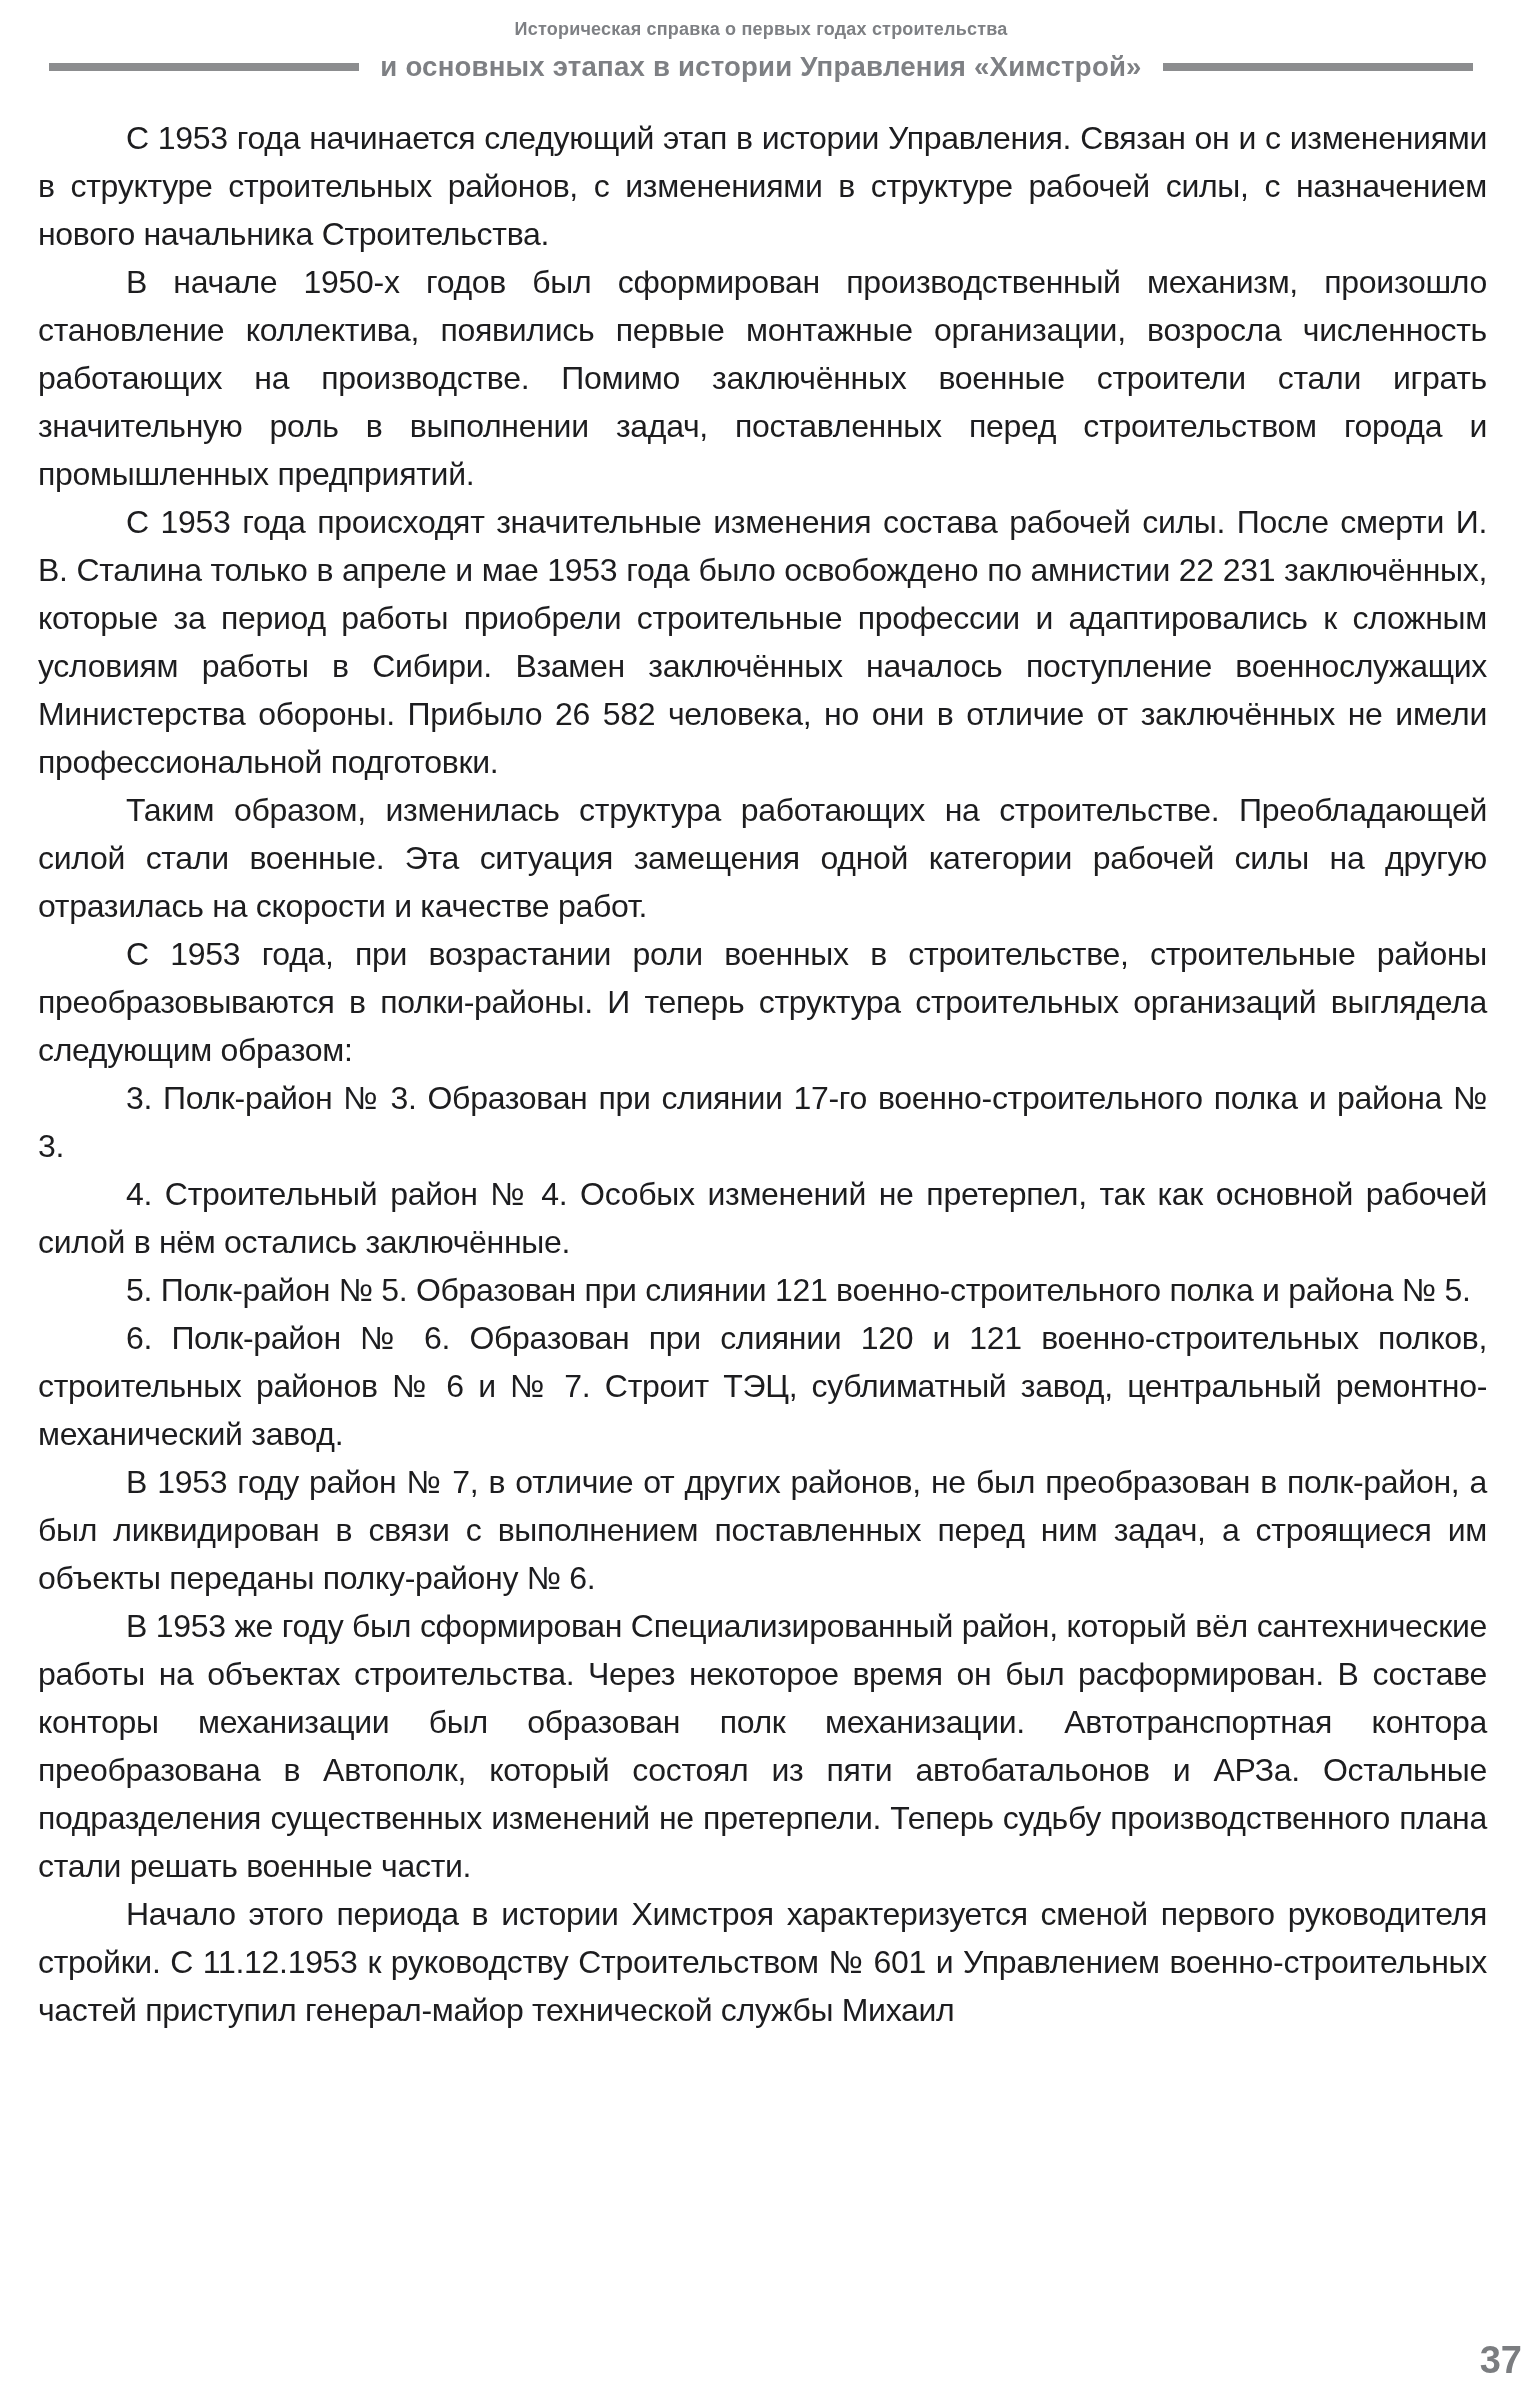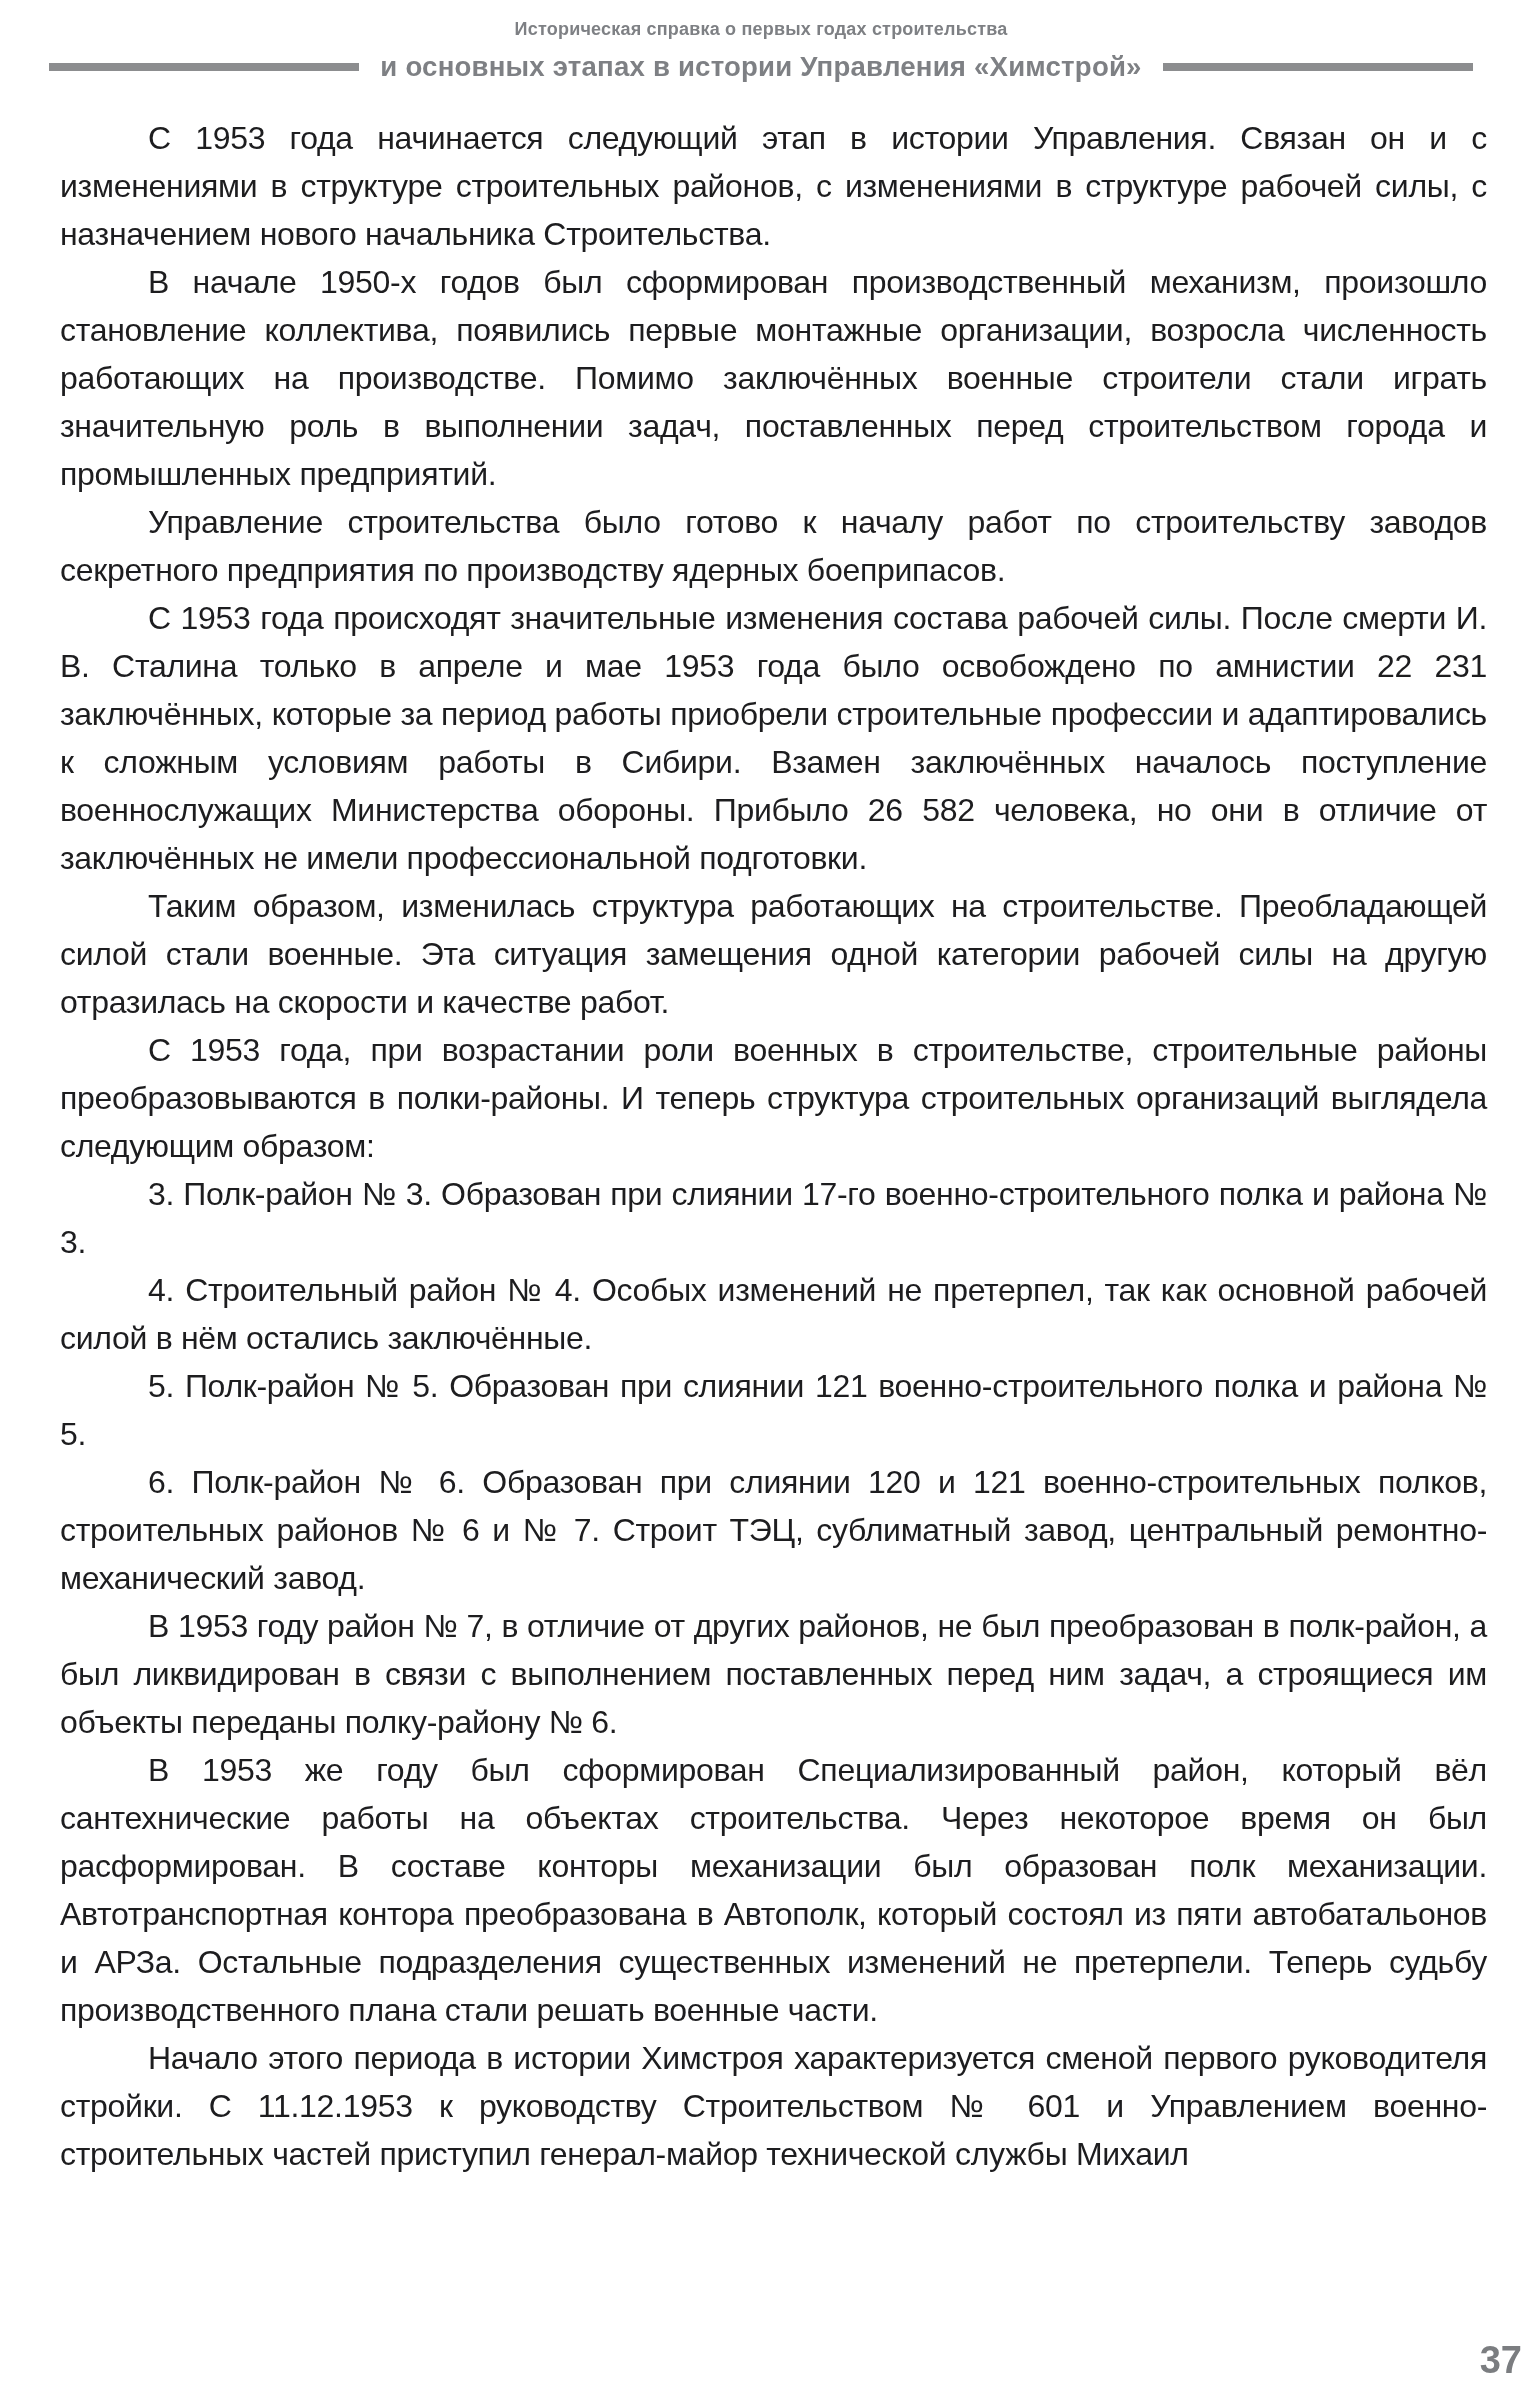--- a/index.html
+++ b/index.html
@@ -21,21 +21,21 @@
     padding: 0 49px; margin-top: 1.9px;
   }
   .header .line2 .title-text {
     font-size: 27.6px; line-height: 36px; font-weight: 700;
     letter-spacing: 0.2px; white-space: nowrap;
     color: var(--header-gray, #7e8084);
   }
   .rule { flex: 1; height: 7.6px; background: var(--rule-gray, #8c8d8f); }
   .body {
     margin-top: 28.5px;
-    padding: 0 35px 0 60px;
+    padding: 0 35px 0 38px;
     text-align: justify;
     color: var(--text-color, #1d1d1f);
     font-size: 32px; line-height: 48px;
     letter-spacing: -0.3px;
     hyphens: auto; -webkit-hyphens: auto;
     max-height: 2178px; overflow: hidden;
   }
   .body p { margin: 0; text-indent: 88px; }
   .pagenum {
     position: absolute; left: 0; bottom: 19px; width: 100%;
@@ -54,21 +54,20 @@
     <div class="line2">
       <div class="rule"></div>
       <div class="title-text">и основных этапах в истории Управления «Химстрой»</div>
       <div class="rule"></div>
     </div>
   </div>
 
   <div class="body">
     <p>С 1953 года начинается следующий этап в истории Управления. Связан он и с изменениями в структуре строительных районов, с изменениями в структуре рабочей силы, с назначением нового начальника Строительства.</p>
     <p>В начале 1950-х годов был сформирован производственный механизм, произошло становление коллектива, появились первые монтажные организации, возросла численность работающих на производстве. Помимо заключённых военные строители стали играть значительную роль в выполнении задач, поставленных перед строительством города и промышленных предприятий.</p>
-    <p>Управление строительства было готово к началу работ по строительству заводов секретного предприятия по производству ядерных боеприпасов.</p>
     <p>С 1953 года происходят значительные изменения состава рабочей силы. После смерти И. В. Сталина только в апреле и мае 1953 года было освобождено по амнистии 22 231 заключённых, которые за период работы приобрели строительные профессии и адаптировались к сложным условиям работы в Сибири. Взамен заключённых началось поступление военнослужащих Министерства обороны. Прибыло 26 582 человека, но они в отличие от заключённых не имели профессиональной подготовки.</p>
     <p>Таким образом, изменилась структура работающих на строительстве. Преобладающей силой стали военные. Эта ситуация замещения одной категории рабочей силы на другую отразилась на скорости и качестве работ.</p>
     <p>С 1953 года, при возрастании роли военных в строительстве, строительные районы преобразовываются в полки-районы. И теперь структура строительных организаций выглядела следующим образом:</p>
     <p>3. Полк-район № 3. Образован при слиянии 17-го военно-строительного полка и района № 3.</p>
     <p>4. Строительный район № 4. Особых изменений не претерпел, так как основной рабочей силой в нём остались заключённые.</p>
     <p>5. Полк-район № 5. Образован при слиянии 121 военно-строительного полка и района № 5.</p>
     <p>6. Полк-район № 6. Образован при слиянии 120 и 121 военно-строительных полков, строительных районов № 6 и № 7. Строит ТЭЦ, сублиматный завод, центральный ремонтно-механический завод.</p>
     <p>В 1953 году район № 7, в отличие от других районов, не был преобразован в полк-район, а был ликвидирован в связи с выполнением поставленных перед ним задач, а строящиеся им объекты переданы полку-району № 6.</p>
     <p>В 1953 же году был сформирован Специализированный район, который вёл сантехнические работы на объектах строительства. Через некоторое время он был расформирован. В составе конторы механизации был образован полк механизации. Автотранспортная контора преобразована в Автополк, который состоял из пяти автобатальонов и АРЗа. Остальные подразделения существенных изменений не претерпели. Теперь судьбу производственного плана стали решать военные части.</p>
     <p>Начало этого периода в истории Химстроя характеризуется сменой первого руководителя стройки. С 11.12.1953 к руководству Строительством № 601 и Управлением военно-строительных частей приступил генерал-майор технической службы Михаил</p>

